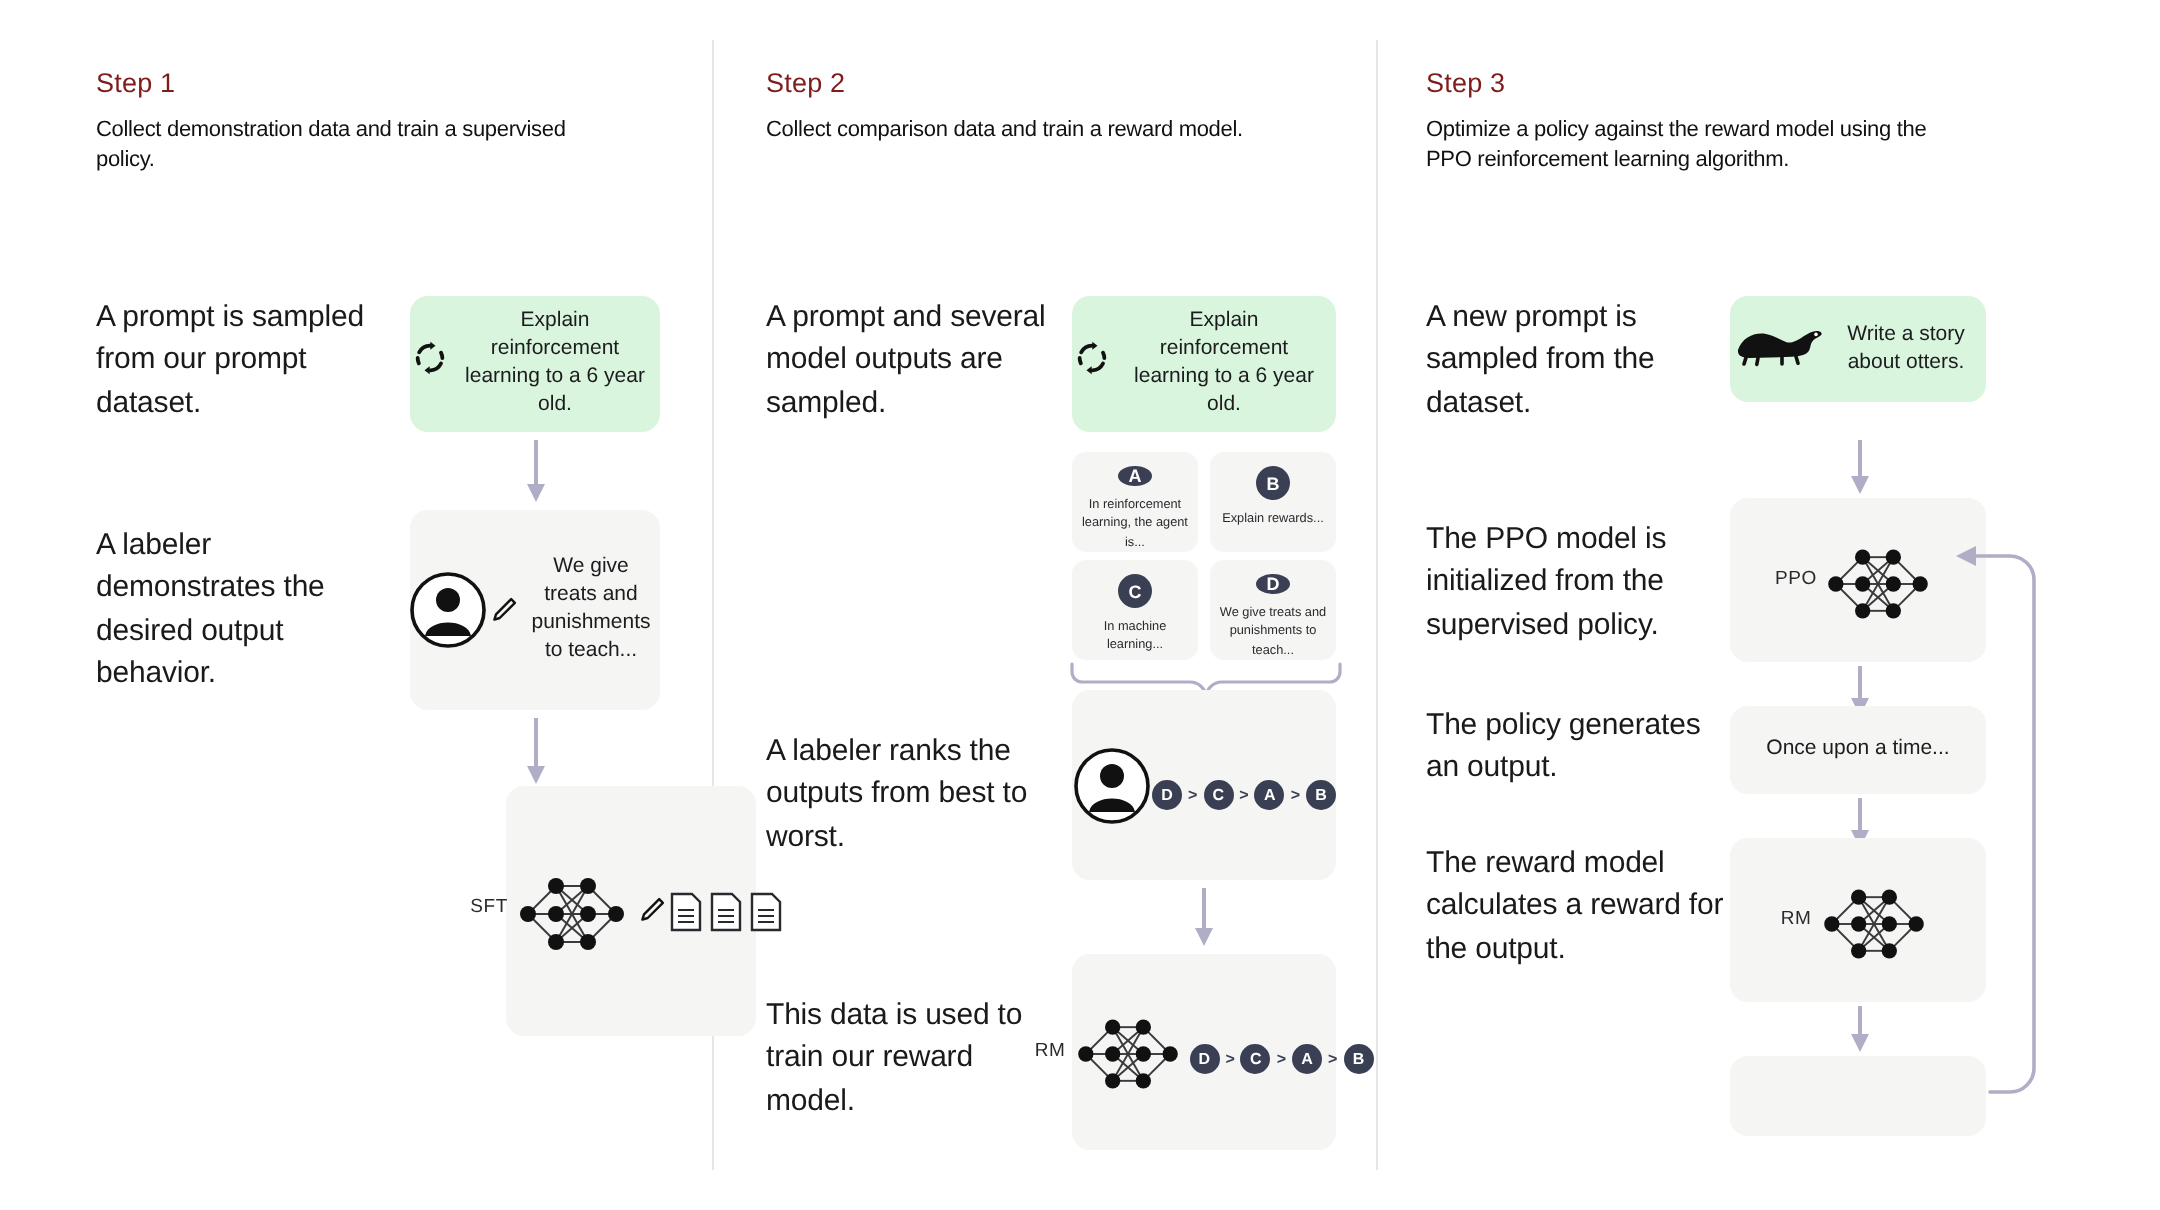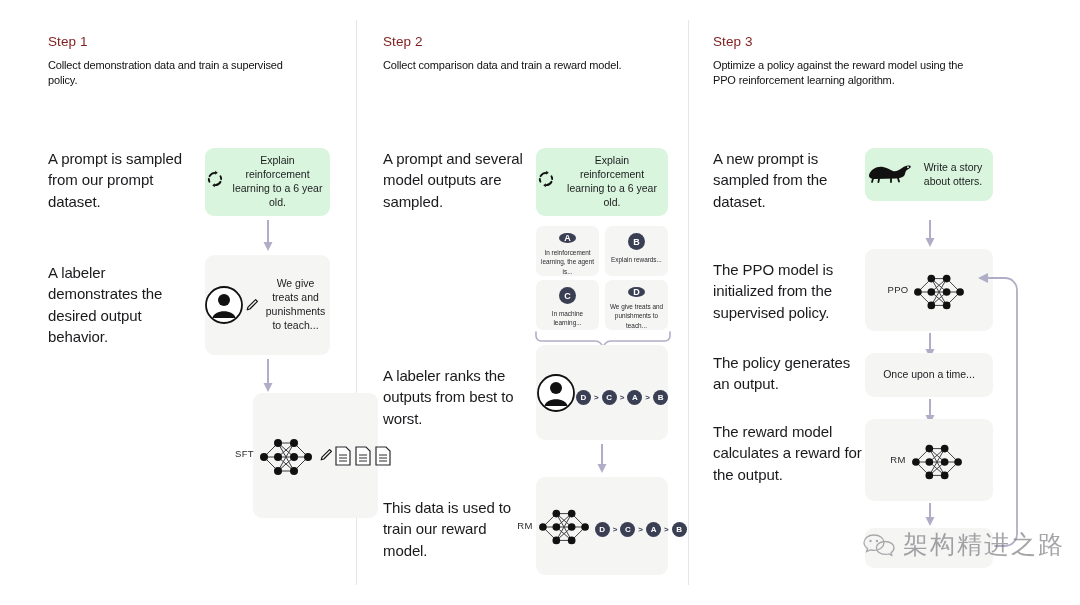--- a/index.html
+++ b/index.html
@@ -463,28 +463,14 @@
     </div>
   </div>
 
   <div class="arrow" style="left:975px; top:262px">
     <svg width="65" height="310" viewBox="0 0 65 310">
       <path d="M12 16 H30 a12 12 0 0 1 12 12 V272 a12 12 0 0 1 -12 12 H20" fill="none" stroke="#b0aec6" stroke-width="1.8" stroke-linecap="round"></path>
       <path d="M3 16 L13 11 V21 Z" fill="#b0aec6"></path>
     </svg>
   </div>
 
-  <div class="wm" style="left:862px; top:528px">
-    <span>
-      <svg width="34" height="28" viewBox="0 0 34 28">
-        <path d="M12 4 C6 4 2 7.5 2 11.6 C2 14 3.4 16.1 5.6 17.5 L4.6 20.6 L8.3 18.9
-                 C9.4 19.2 10.7 19.4 12 19.4 C18 19.4 22 15.8 22 11.6 C22 7.5 18 4 12 4 Z" fill="none" stroke="#7a7a80" stroke-width="1.3"></path>
-        <circle cx="8.5" cy="10" r="1.2" fill="#7a7a80"></circle>
-        <circle cx="15" cy="10" r="1.2" fill="#7a7a80"></circle>
-        <path d="M23 10.5 C28.5 10.5 32 13.4 32 16.8 C32 18.8 30.9 20.6 29 21.8 L29.8 24.4
-                 L26.8 23 C25.8 23.3 24.5 23.4 23.4 23.4 C18 23.4 14.4 20.4 14.4 16.8
-                 C14.4 13.4 18 10.5 23 10.5 Z" fill="none" stroke="#7a7a80" stroke-width="1.3"></path>
-      </svg>
-    </span>
-    <span class="wm-txt">架构精进之路</span>
-  </div>
 
 </div>
 
 </body></html>

